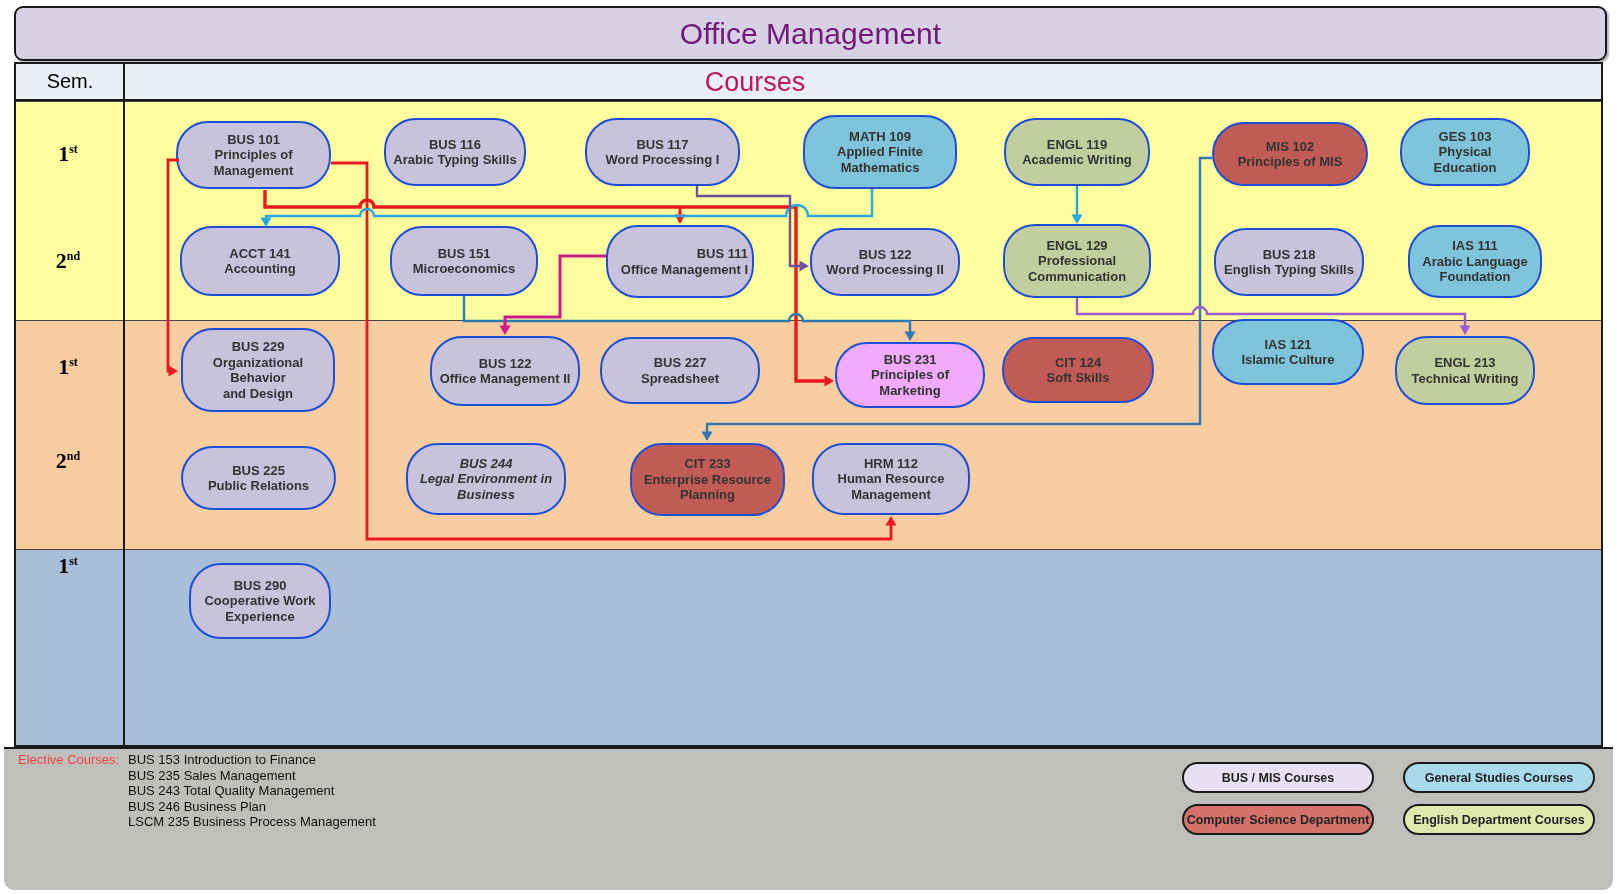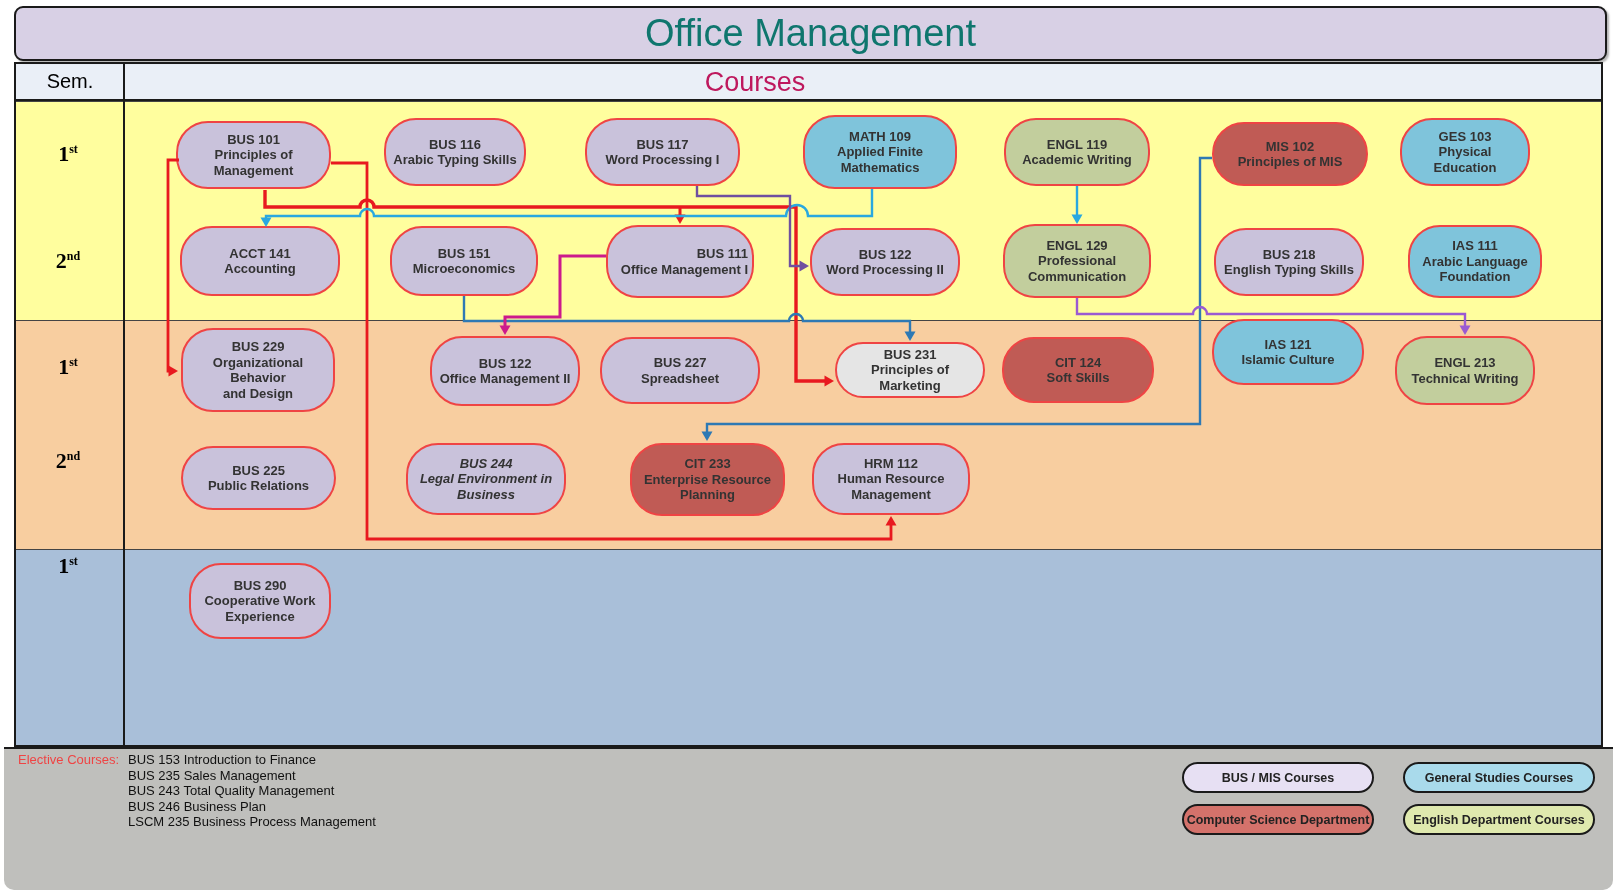--- a/index.html
+++ b/index.html
@@ -4,21 +4,21 @@
 <style>
   html,body{margin:0;padding:0;background:#fff;}
   #canvas{
     position:relative;width:1617px;height:894px;background:#fff;
     font-family:"Liberation Sans",sans-serif;overflow:hidden;
   }
   #title-bar{
     position:absolute;left:14px;top:6px;width:1589px;height:51px;
     background:#D8D0E5;border:2px solid #1a1a1a;border-radius:9px;
     display:flex;align-items:center;justify-content:center;
-    font-size:38px;color:#0f766e;z-index:5;box-shadow:2px 2px 2px rgba(120,120,120,.55);
+    font-size:30px;color:#701a75;z-index:5;box-shadow:2px 2px 2px rgba(120,120,120,.55);
   }
   #header-band{
     position:absolute;left:14px;top:62px;width:1589px;height:39px;
     background:#EAEFF7;border:2px solid #1a1a1a;box-sizing:border-box;z-index:2;
   }
   #sem-header{
     position:absolute;left:4px;top:62px;width:132px;height:39px;
     display:flex;align-items:center;justify-content:center;
     font-size:20px;color:#000;z-index:3;
   }
@@ -40,21 +40,21 @@
     position:absolute;left:4px;top:747px;width:1609px;height:141px;
     background:#BFBFBC;border-top:2px solid #1a1a1a;
     border-radius:0 0 10px 10px;z-index:1;
   }
   .sem-label{
     position:absolute;left:14px;width:108px;text-align:center;
     font-family:"Liberation Serif",serif;font-weight:bold;font-size:22px;color:#000;z-index:4;
   }
   .sem-label sup{font-size:12px;}
   .course{
-    position:absolute;border:2px solid #ef4444;border-radius:32px;
+    position:absolute;border:2px solid #1d4ed8;border-radius:32px;
     display:flex;flex-direction:column;align-items:center;justify-content:center;
     text-align:center;font-weight:bold;font-size:13px;line-height:15.5px;
     color:#333;z-index:10;box-sizing:border-box;padding:2px 4px;
   }
   #arrow-layer{position:absolute;left:0;top:0;z-index:20;pointer-events:none;}
   .legend-pill{
     position:absolute;border:2px solid #1a1a1a;border-radius:16px;
     display:flex;align-items:center;justify-content:center;
     font-weight:bold;font-size:12.5px;color:#222;z-index:10;box-sizing:border-box;
   }
@@ -156,21 +156,21 @@
         <div>and Design</div>
       </div>
       <div class="course" style="left: 430px; top: 336px; width: 150px; height: 70px; background: rgb(201, 194, 219);">
         <div>BUS 122</div>
         <div>Office Management II</div>
       </div>
       <div class="course" style="left: 600px; top: 337px; width: 160px; height: 67px; background: rgb(201, 194, 219);">
         <div>BUS 227</div>
         <div>Spreadsheet</div>
       </div>
-      <div class="course" style="left: 835px; top: 342px; width: 150px; height: 56px; background: #e5e5e5;">
+      <div class="course" style="left: 835px; top: 342px; width: 150px; height: 66px; background: #f0abfc;">
         <div>BUS 231</div>
         <div>Principles of Marketing</div>
       </div>
       <div class="course" style="left: 1002px; top: 337px; width: 152px; height: 66px; background: rgb(192, 91, 85);">
         <div>CIT 124</div>
         <div>Soft Skills</div>
       </div>
       <div class="course" style="left: 1212px; top: 319px; width: 152px; height: 66px; background: rgb(127, 196, 219);">
         <div>IAS 121</div>
         <div>Islamic Culture</div>

